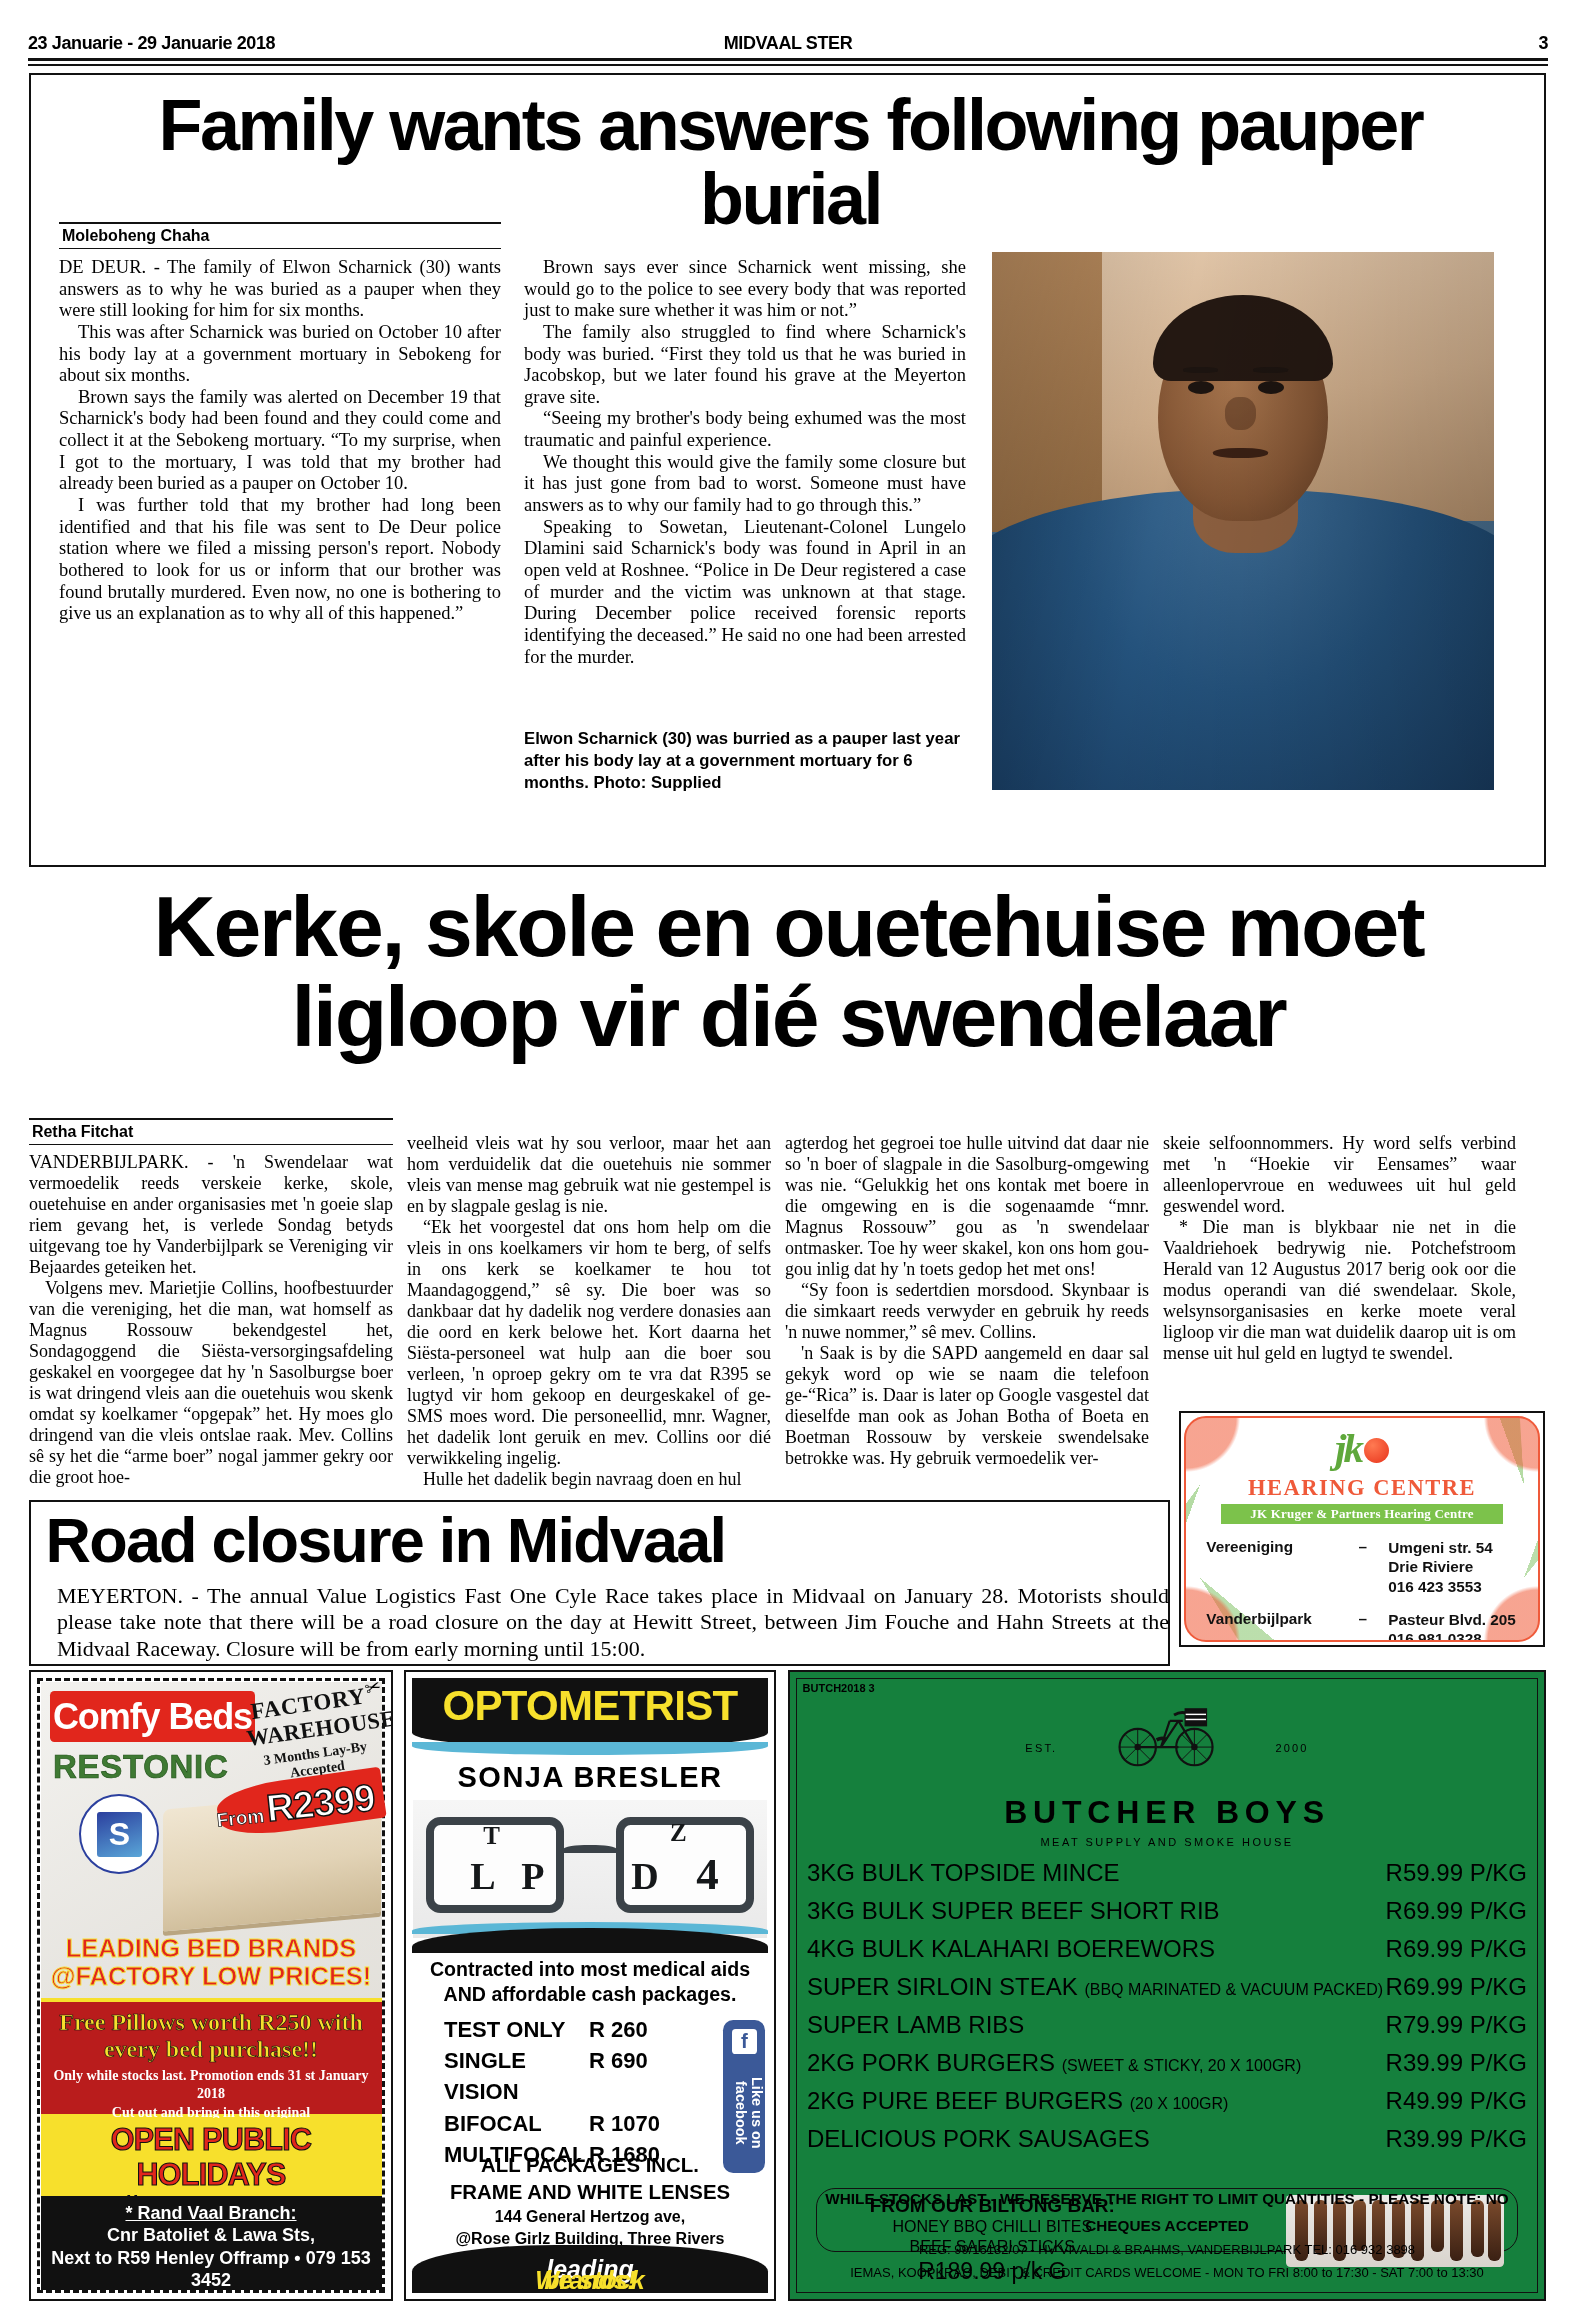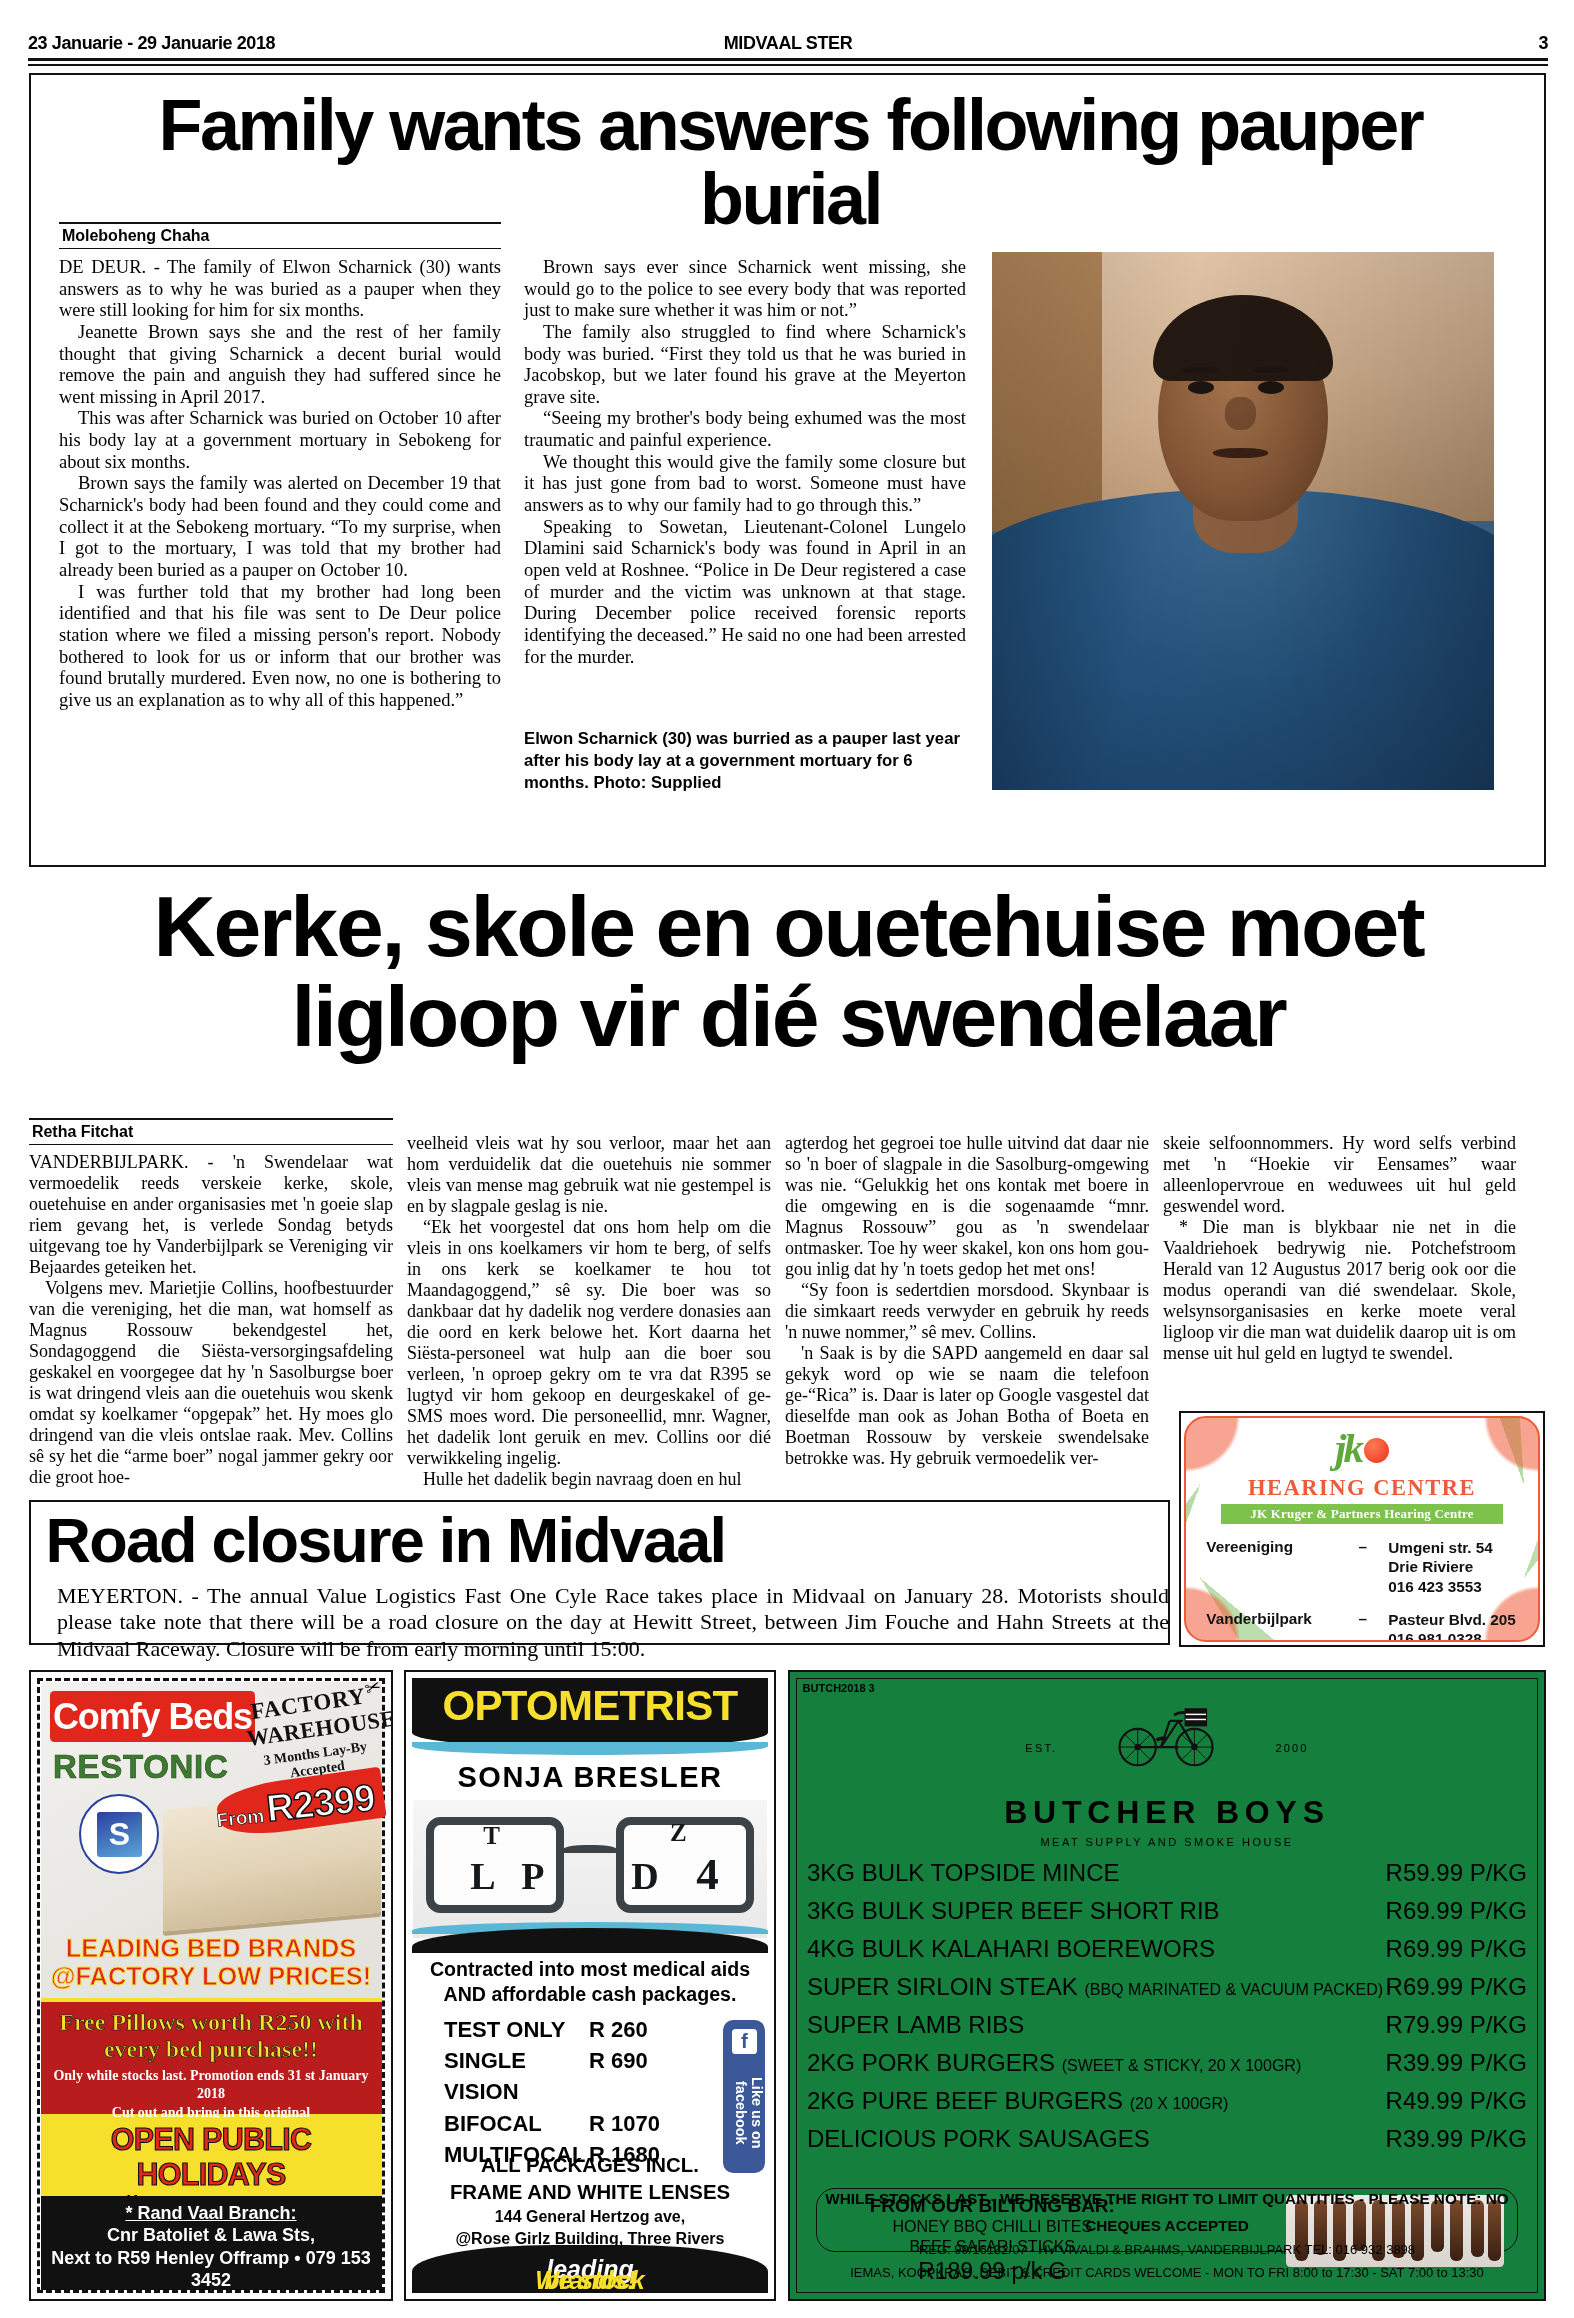--- a/index.html
+++ b/index.html
@@ -110,21 +110,21 @@
   .a2c { position:absolute; top:1152px; width:364px;
     font-size:18px; line-height:1.165; text-align:justify; }
   .a2c p { margin:0; text-indent:16px; }
   .a2c p.first { text-indent:0; }
   .a2c1 { left:29px; }
   .a2c2 { left:407px; top:1133px; }
   .a2c3 { left:785px; top:1133px; }
   .a2c4 { left:1163px; top:1133px; width:353px; }
 
   
-  .box3 { position:absolute; left:29px; top:1500px; width:1141px; height:145px; border:2.2px solid #111; }
+  .box3 { position:absolute; left:29px; top:1500px; width:1141px; height:166px; border:2.2px solid #111; }
   .headline3 {
     position:absolute; left:14.5px; top:7.3px; width:1105px;
     font-family:"Liberation Sans", sans-serif;
     font-weight:bold; font-size:63px; line-height:1; letter-spacing:-1.8px;
   }
   .rc-body { position:absolute; left:26px; top:81px; width:1112px;
     font-size:22px; line-height:1.2; text-align:justify; }
 
   
   .box4 { position:absolute; left:1179px; top:1411px; width:366px; height:236px; border:2.2px solid #111; background:#fff; overflow:hidden; }
@@ -317,21 +317,20 @@
 <div class="box1">
 
   <div class="headline1">Family wants answers following pauper burial</div>
 
   <div class="byline-wrap" style="left:28px; top:147px; width:442px;">
     <div class="byline">Moleboheng Chaha</div>
   </div>
 
   <div class="col-text a1c1">
     <p class="first">DE DEUR. - The family of Elwon Scharnick (30) wants answers as to why he was buried as a pauper when they were still looking for him for six months.</p>
-    <p>Jeanette Brown says she and the rest of her family thought that giving Scharnick a decent burial would remove the pain and anguish they had suffered since he went missing in April 2017.</p>
     <p>This was after Scharnick was buried  on October 10 after his body lay at a government mortuary in Sebokeng for about six months.</p>
     <p>Brown says the family was alerted on December 19 that Scharnick's body had been found and they could come and collect it at the Sebokeng mortuary. “To my surprise, when I got to the mortuary, I was told that my brother had already been buried as a pauper on October 10.</p>
     <p>I was further told that my brother had long been identified and that his file was sent to De Deur police station where we filed a missing person's report. Nobody bothered to look for us or inform that our brother was found brutally murdered. Even now, no one is bothering to give us an explanation as to why all of this happened.”</p>
   </div>
 
   <div class="col-text a1c2">
     <p>Brown says ever since Scharnick went missing, she would go to the police to see every body that was reported just to make sure whether it was him or not.”</p>
     <p>The family also struggled to find where Scharnick's body was buried. “First they told us that he was buried in Jacobskop, but we later found his grave at the Meyerton grave site.</p>
     <p>“Seeing my brother's body being exhumed was the most traumatic and painful experience.</p>
     <p>We thought this would give the family some closure but it has just gone from bad to worst. Someone must have answers as to why our family had to go through this.”</p>

